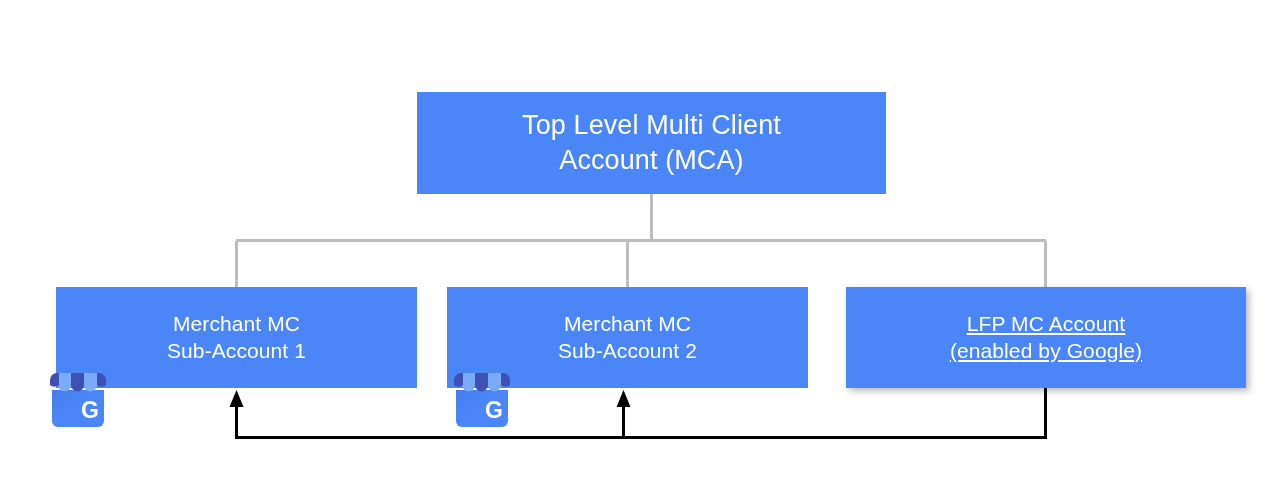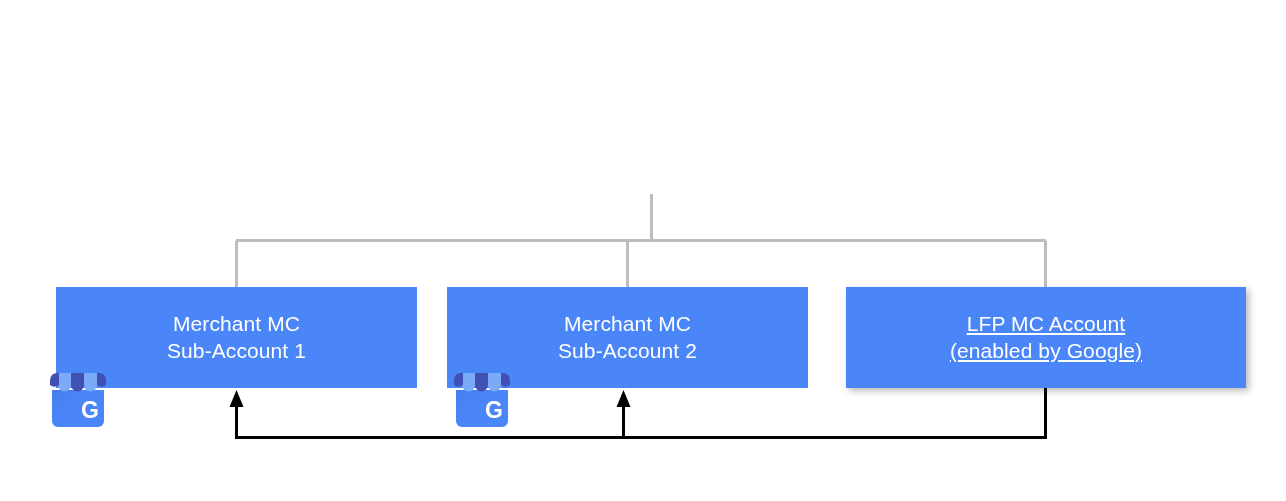--- a/index.html
+++ b/index.html
@@ -113,20 +113,24 @@
       <line x1="236" y1="240.5" x2="1046" y2="240.5"></line>
 
       <line x1="236.5" y1="240.5" x2="236.5" y2="288"></line>
 
       <line x1="627.5" y1="240.5" x2="627.5" y2="288"></line>
 
       <line x1="1045.5" y1="240.5" x2="1045.5" y2="288"></line>
     </g>
   </svg>
 
+  <div class="node-box" id="node-top">
+    <div class="node-label">Top Level Multi Client
+Account (MCA)</div>
+  </div>
 
   <div class="node-box" id="node-merchant-1">
     <div class="node-label">Merchant MC
 Sub-Account 1</div>
   </div>
 
   <div class="node-box" id="node-merchant-2">
     <div class="node-label">Merchant MC
 Sub-Account 2</div>
   </div>

